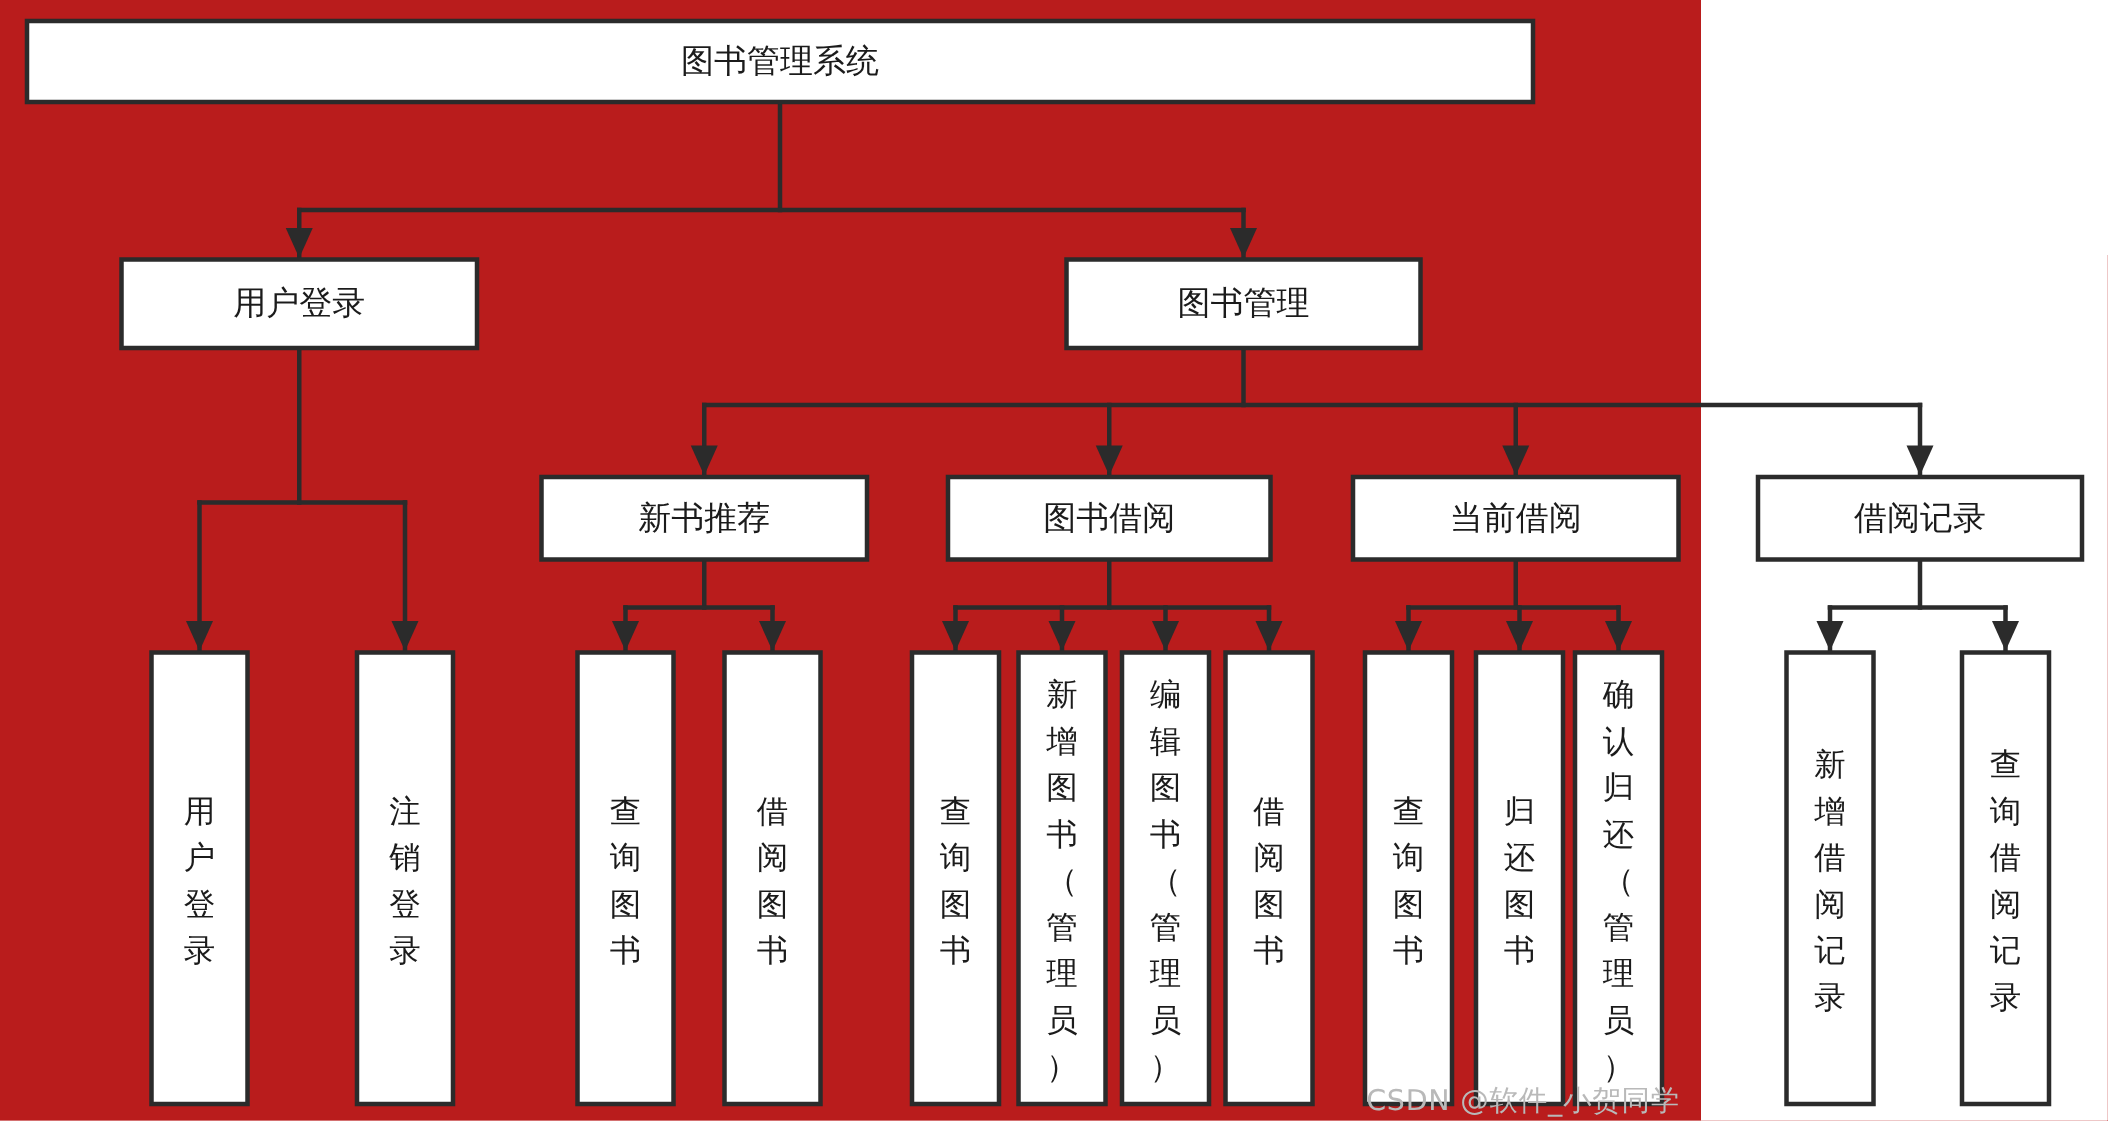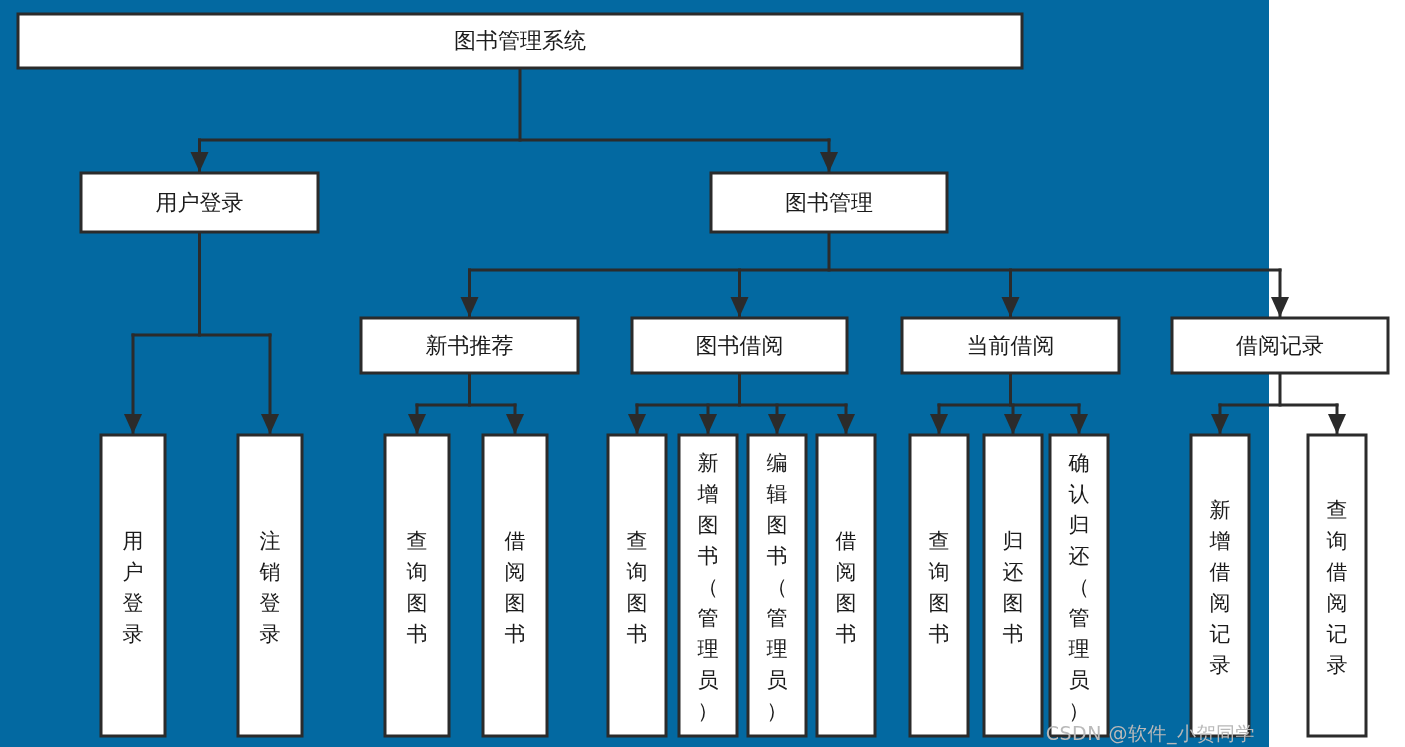--- a/index.html
+++ b/index.html
@@ -8,23 +8,23 @@
     background: #ffffff;
   }
   body {
     width: 1405px;
     height: 747px;
     overflow: hidden;
     font-family: "DejaVu Sans", "Liberation Sans", sans-serif;
   }
   #diagram-root {
     position: relative;
-    width: 1269px;
+    width: 1134px;
     height: 747px;
-    background: #0369a1;
+    background: #b91c1c;
   }
   svg.diagram-canvas {
     position: absolute;
     left: 0;
     top: 0;
     width: 1405px;
     height: 747px;
     display: block;
   }
   .node-box {

